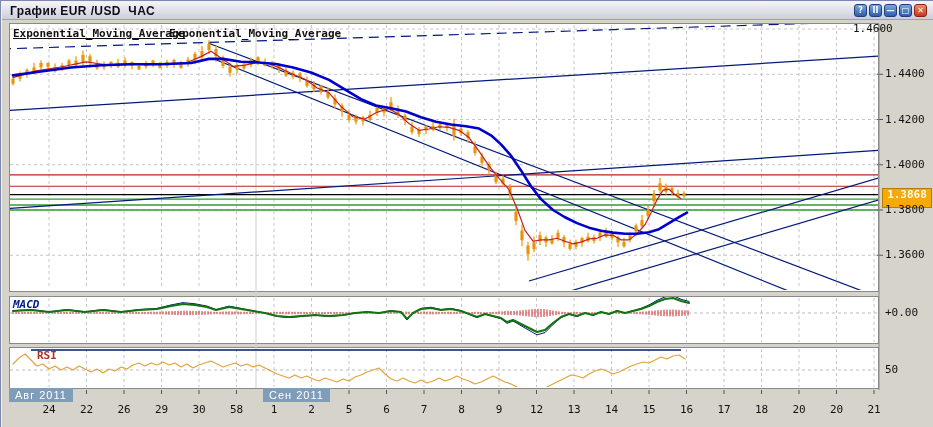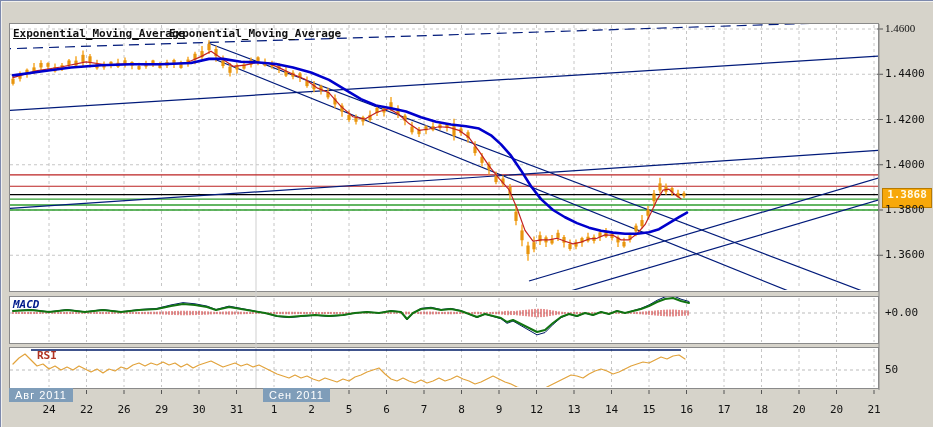--- a/index.html
+++ b/index.html
@@ -27,20 +27,30 @@
                font-family:"Liberation Sans",sans-serif;font-size:11px;line-height:14px;
                letter-spacing:1px;white-space:pre;}
   .price-badge{position:absolute;left:881px;width:50px;height:20px;background:#f7a80a;
                border:1px solid #b87a00;box-sizing:border-box;color:#fffbe8;text-align:center;
                font-family:"DejaVu Sans Mono",monospace;font-size:11px;line-height:12px;font-weight:bold;}
 </style>
 </head>
 <body>
 
 <div class="window">
+  <div class="titlebar">
+    <span class="title-text">График EUR /USD  ЧАС</span>
+    <span class="winbtns">
+      <span class="wbtn">?</span>
+      <span class="wbtn">II</span>
+      <span class="wbtn">—</span>
+      <span class="wbtn">□</span>
+      <span class="wbtn close">✕</span>
+    </span>
+  </div>
 
   <div class="panel" id="panel-main"></div>
   <div class="panel" id="panel-macd"></div>
   <div class="panel" id="panel-rsi"></div>
 
   <svg class="overlay" id="chart-svg" width="933" height="427">
       <defs>
         <clipPath id="mc">
           <rect x="9" y="23" width="868" height="266"></rect>
         </clipPath>
@@ -616,34 +626,34 @@
     </svg>
 
   <span class="lbl ema-label" style="left:12px;top:26px;text-decoration:underline;">Exponential_Moving_Average</span>
   <span class="lbl ema-label" style="left:168px;top:26px;">Exponential_Moving_Average</span>
   <span class="lbl pane-label" style="left:12px;top:297px;color:#001a8c;font-style:italic;">MACD</span>
   <span class="lbl pane-label" style="left:12px;top:348px;color:#b03322;padding-left:24px;">RSI</span>
 
   <div class="price-badge" id="price-badge" style="top: 186.615px;">1.3868</div>
 
   <div id="generated-labels">
-      <span class="lbl " style="left: 884px; top: 21px; font-family: Liberation Serif, serif;">1.4600</span>
+      <span class="lbl " style="left: 852px; top: 21px;">1.4600</span>
       <span class="lbl " style="left: 884px; top: 66.25px;">1.4400</span>
       <span class="lbl " style="left: 884px; top: 111.5px;">1.4200</span>
       <span class="lbl " style="left: 884px; top: 156.75px;">1.4000</span>
       <span class="lbl " style="left: 884px; top: 202px;">1.3800</span>
       <span class="lbl " style="left: 884px; top: 247.25px;">1.3600</span>
       <span class="lbl " style="left: 884px; top: 305px;">+0.00</span>
       <span class="lbl " style="left: 884px; top: 362px;">50</span>
       <span class="lbl day-label" style="left: 48px; top: 402px;">24</span>
       <span class="lbl day-label" style="left: 85.5px; top: 402px;">22</span>
       <span class="lbl day-label" style="left: 123px; top: 402px;">26</span>
       <span class="lbl day-label" style="left: 160.5px; top: 402px;">29</span>
       <span class="lbl day-label" style="left: 198px; top: 402px;">30</span>
-      <span class="lbl day-label" style="left: 235.5px; top: 402px;">31</span>
+      <span class="lbl day-label" style="left: 235.5px; top: 402px;">58</span>
       <span class="lbl day-label" style="left: 273px; top: 402px;">1</span>
       <span class="lbl day-label" style="left: 310.5px; top: 402px;">2</span>
       <span class="lbl day-label" style="left: 348px; top: 402px;">5</span>
       <span class="lbl day-label" style="left: 385.5px; top: 402px;">6</span>
       <span class="lbl day-label" style="left: 423px; top: 402px;">7</span>
       <span class="lbl day-label" style="left: 460.5px; top: 402px;">8</span>
       <span class="lbl day-label" style="left: 498px; top: 402px;">9</span>
       <span class="lbl day-label" style="left: 535.5px; top: 402px;">12</span>
       <span class="lbl day-label" style="left: 573px; top: 402px;">13</span>
       <span class="lbl day-label" style="left: 610.5px; top: 402px;">14</span>

